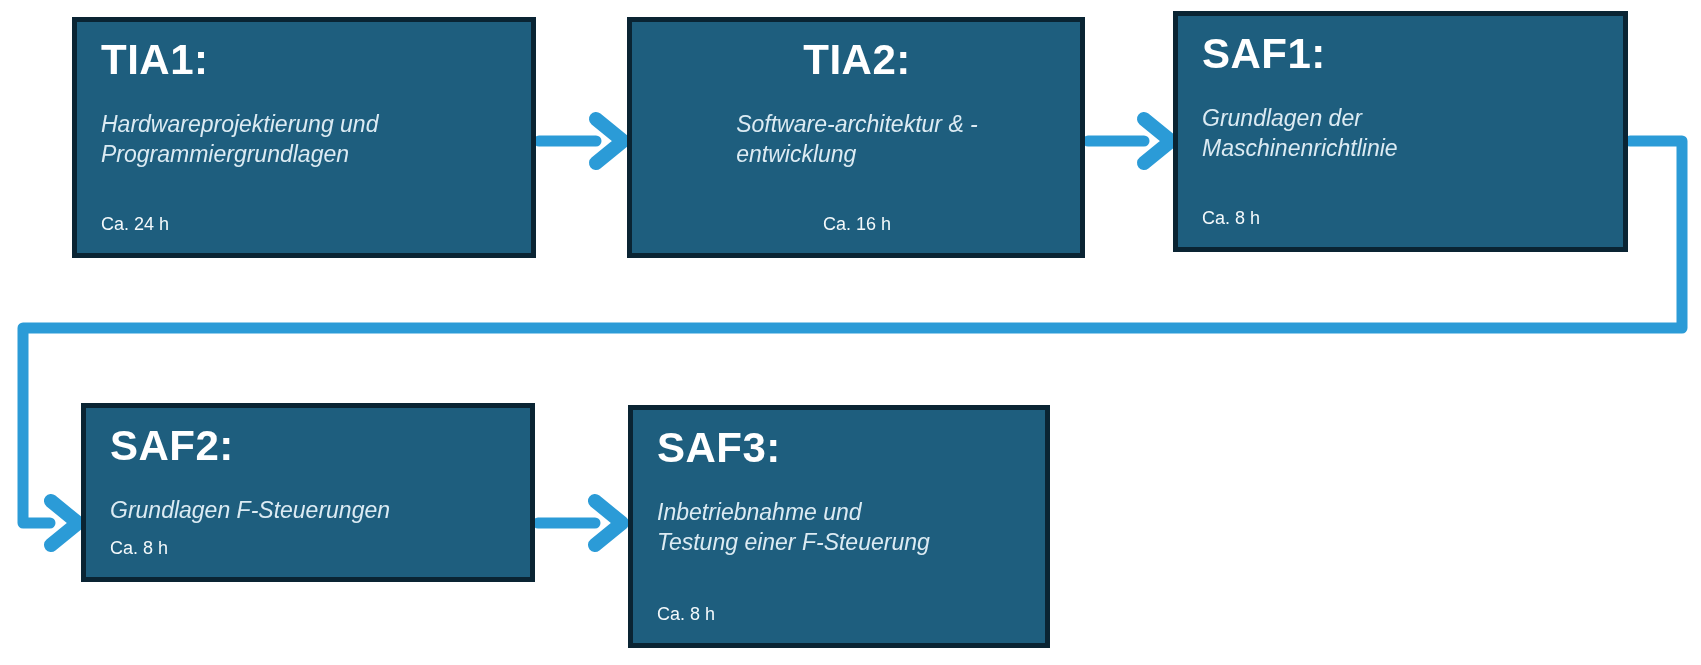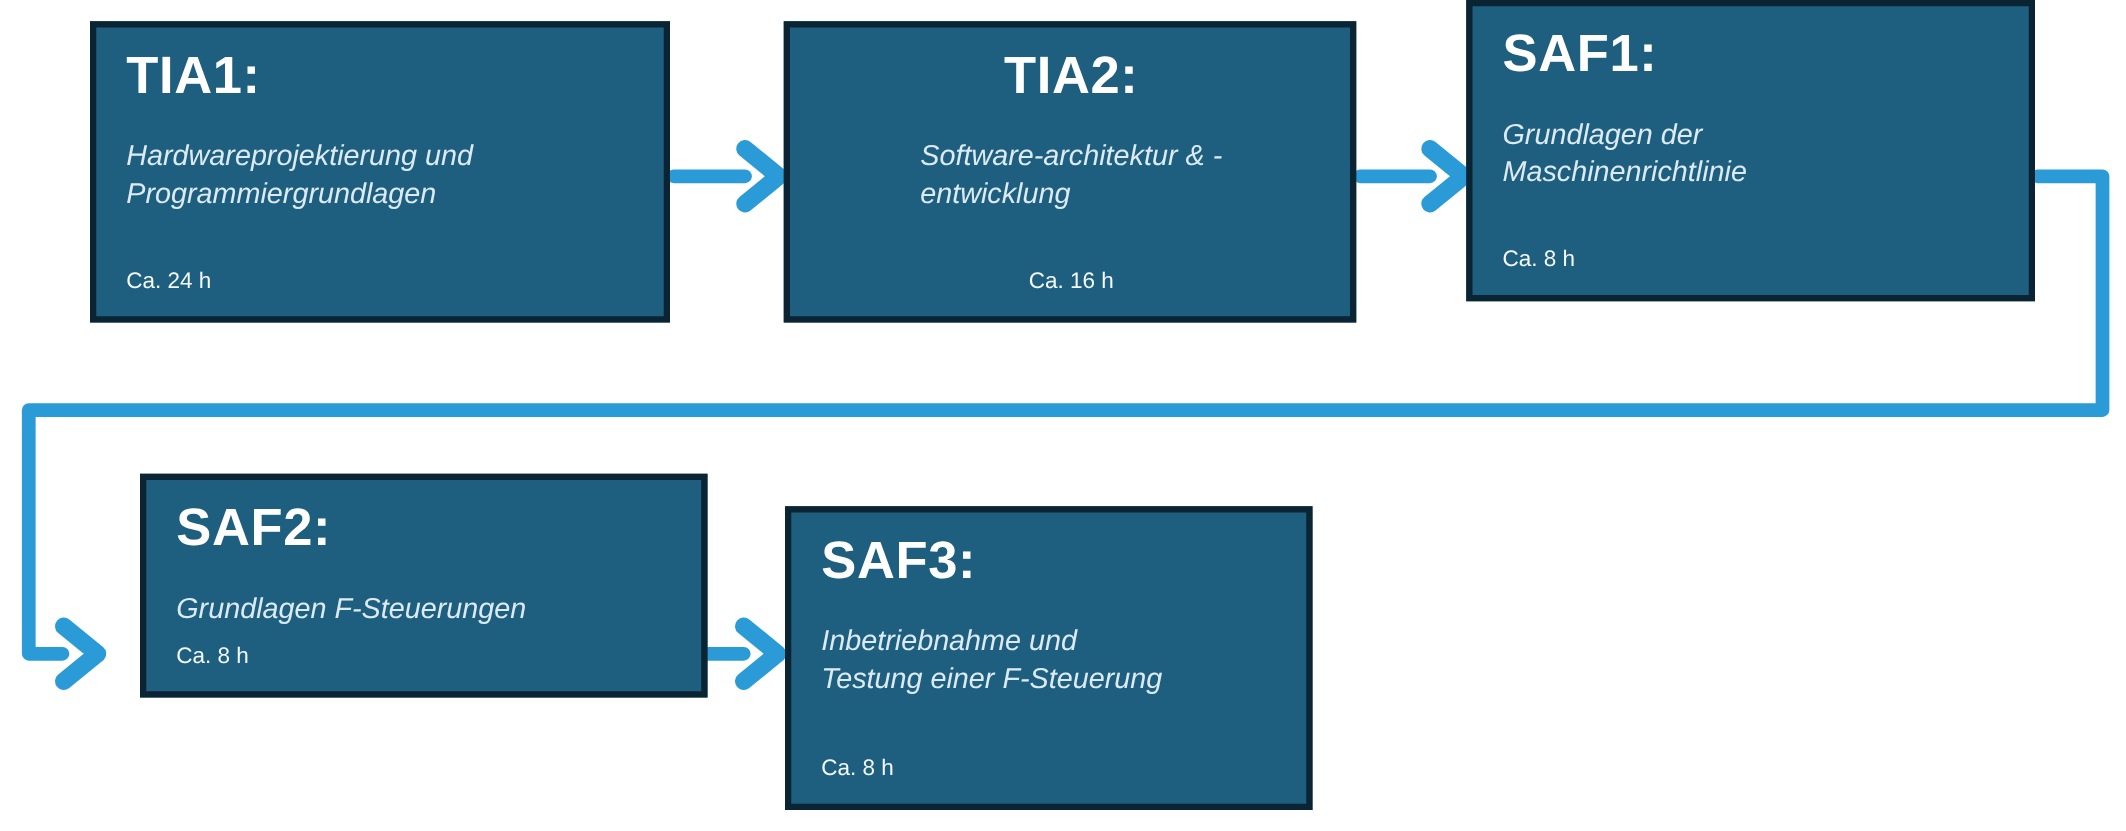--- a/index.html
+++ b/index.html
@@ -86,28 +86,28 @@
     <div class="module-hours">Ca. 24 h</div>
   </div>
 
   <div class="module-box" style="left:627px; top:17px; width:458px; height:241px;align-items:center;">
     <div class="module-title">TIA2:</div>
     <div class="module-desc">Software-architektur &amp; -
 entwicklung</div>
     <div class="module-hours">Ca. 16 h</div>
   </div>
 
-  <div class="module-box" style="left:1173px; top:0; width:455px; height:241px;">
+  <div class="module-box" style="left:1173px; top:11px; width:455px; height:241px;">
     <div class="module-title">SAF1:</div>
     <div class="module-desc">Grundlagen der
 Maschinenrichtlinie</div>
     <div class="module-hours">Ca. 8 h</div>
   </div>
 
-  <div class="module-box" style="left:81px; top:379px; width:454px; height:179px;margin-left:31px;">
+  <div class="module-box" style="left:81px; top:403px; width:454px; height:179px;">
     <div class="module-title">SAF2:</div>
     <div class="module-desc">Grundlagen F-Steuerungen</div>
     <div class="module-hours">Ca. 8 h</div>
   </div>
 
   <div class="module-box" style="left:628px; top:405px; width:422px; height:243px;">
     <div class="module-title">SAF3:</div>
     <div class="module-desc">Inbetriebnahme und
 Testung einer F-Steuerung</div>
     <div class="module-hours">Ca. 8 h</div>

